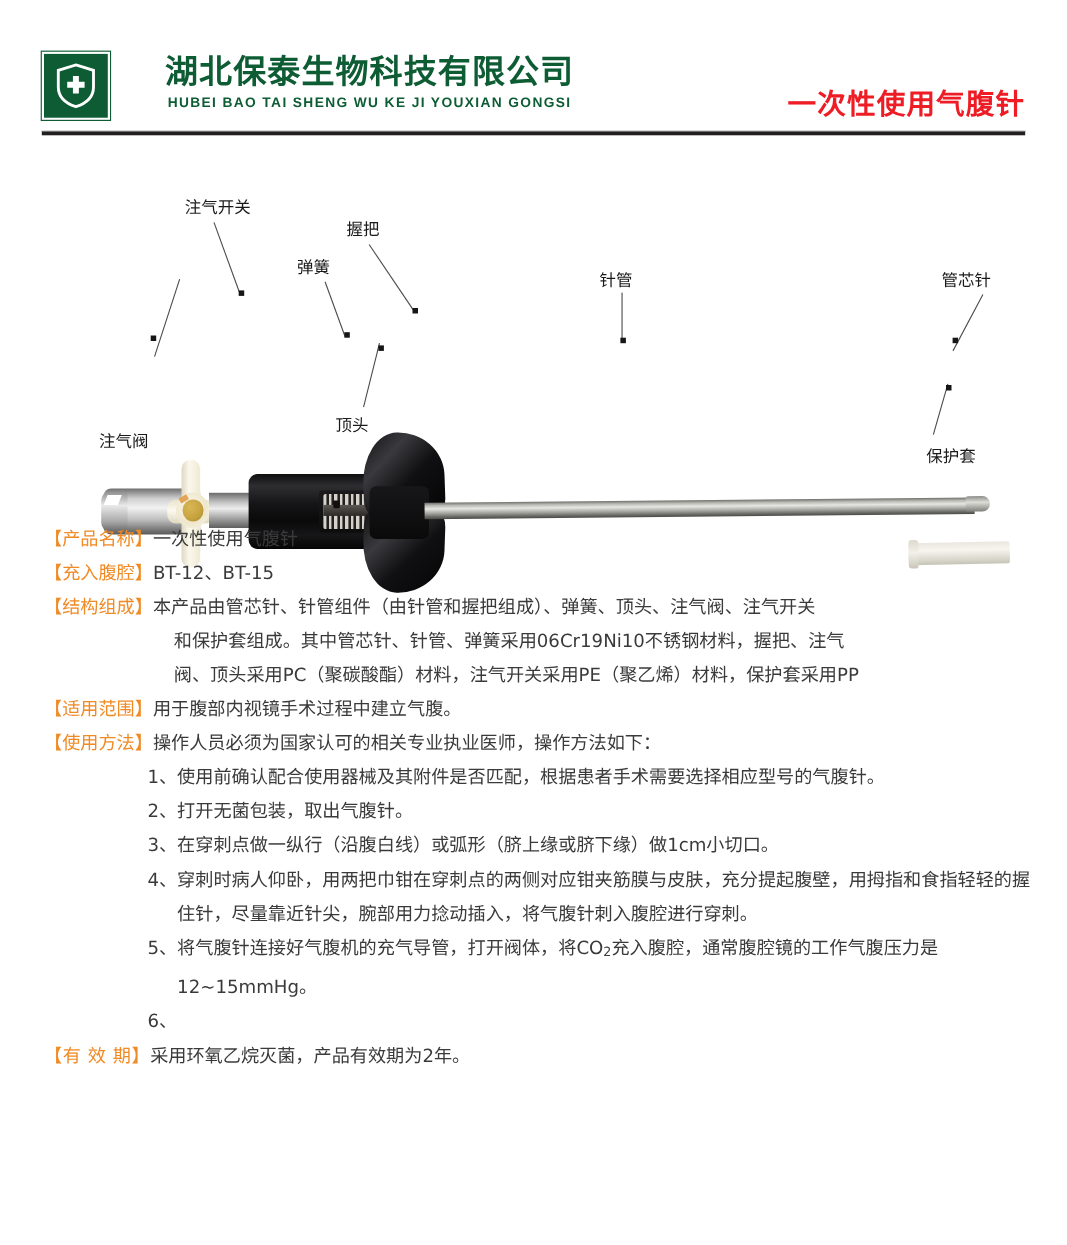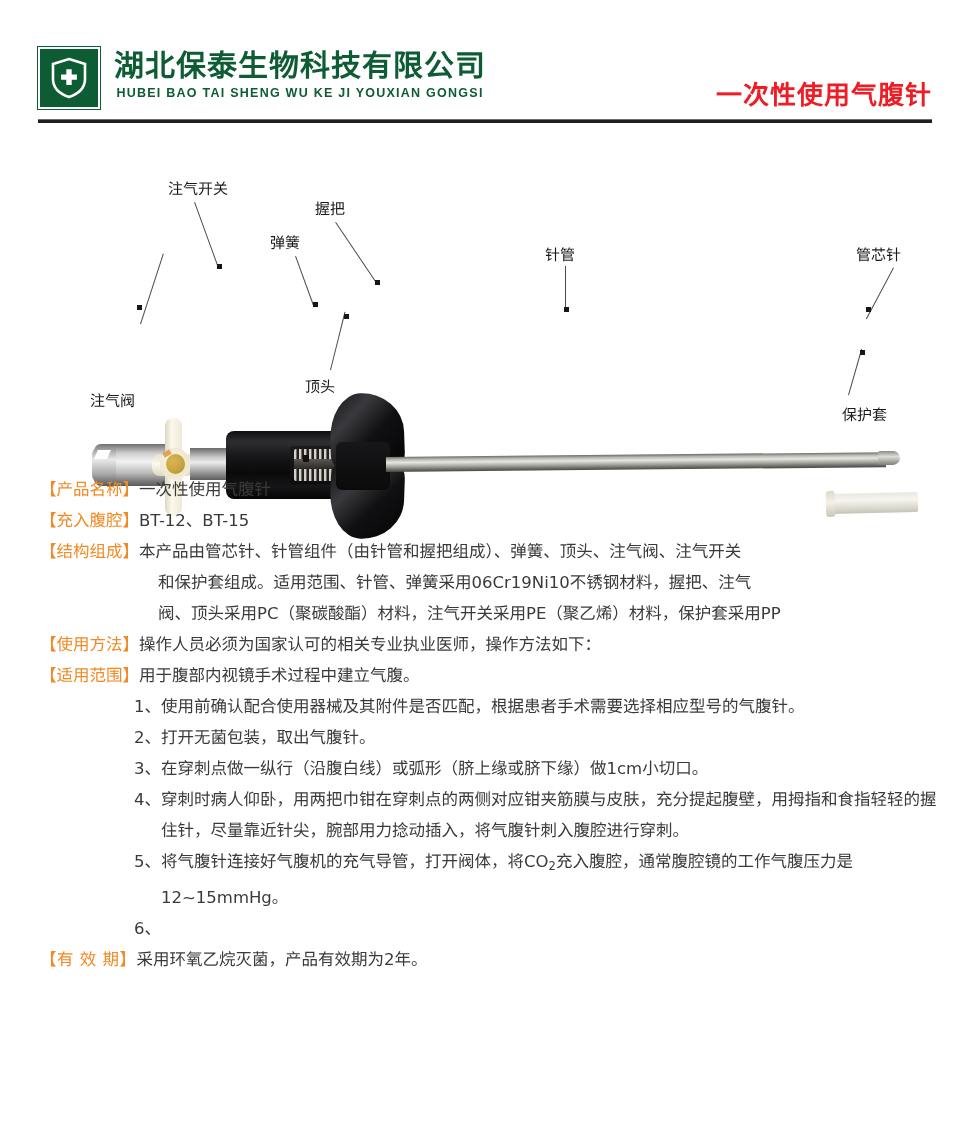--- a/index.html
+++ b/index.html
@@ -23,20 +23,21 @@
     left: 0; top: 0;
     width: 970px;
     height: 128px;
   }
   .logo-block {
     position: absolute;
     left: 38px;
     top: 47px;
     display: flex;
     align-items: flex-start;
+    gap: 36px;
   }
   .logo-mark {
     width: 62px;
     height: 62px;
     background: #0d5c34;
     box-sizing: border-box;
     border: 2px solid #ffffff;
     outline: 1px solid #0d5c34;
     display: flex;
     align-items: center;
@@ -438,33 +439,33 @@
 
   <div class="row">
     <span class="tag">【充入腹腔】</span>
     <span class="val">BT-12、BT-15</span>
   </div>
 
   <div class="row">
     <span class="tag">【结构组成】</span>
     <span class="val">本产品由管芯针、针管组件（由针管和握把组成）、弹簧、顶头、注气阀、注气开关</span>
   </div>
-  <div class="hang">和保护套组成。适用范围、针管、弹簧采用06Cr19Ni10不锈钢材料，握把、注气</div>
+  <div class="hang">和保护套组成。其中管芯针、针管、弹簧采用06Cr19Ni10不锈钢材料，握把、注气</div>
   <div class="hang">阀、顶头采用PC（聚碳酸酯）材料，注气开关采用PE（聚乙烯）材料，保护套采用PP</div>
+
+  <div class="row">
+    <span class="tag">【适用范围】</span>
+    <span class="val">用于腹部内视镜手术过程中建立气腹。</span>
+  </div>
 
   <div class="row">
     <span class="tag">【使用方法】</span>
     <span class="val">操作人员必须为国家认可的相关专业执业医师，操作方法如下：</span>
   </div>
 
-  <div class="row">
-    <span class="tag">【适用范围】</span>
-    <span class="val">用于腹部内视镜手术过程中建立气腹。</span>
-  </div>
-
   <ul class="steps">
     <li>
       <span class="num">1、</span>
       <span class="txt">使用前确认配合使用器械及其附件是否匹配，根据患者手术需要选择相应型号的气腹针。</span>
     </li>
     <li>
       <span class="num">2、</span>
       <span class="txt">打开无菌包装，取出气腹针。</span>
     </li>
     <li>

